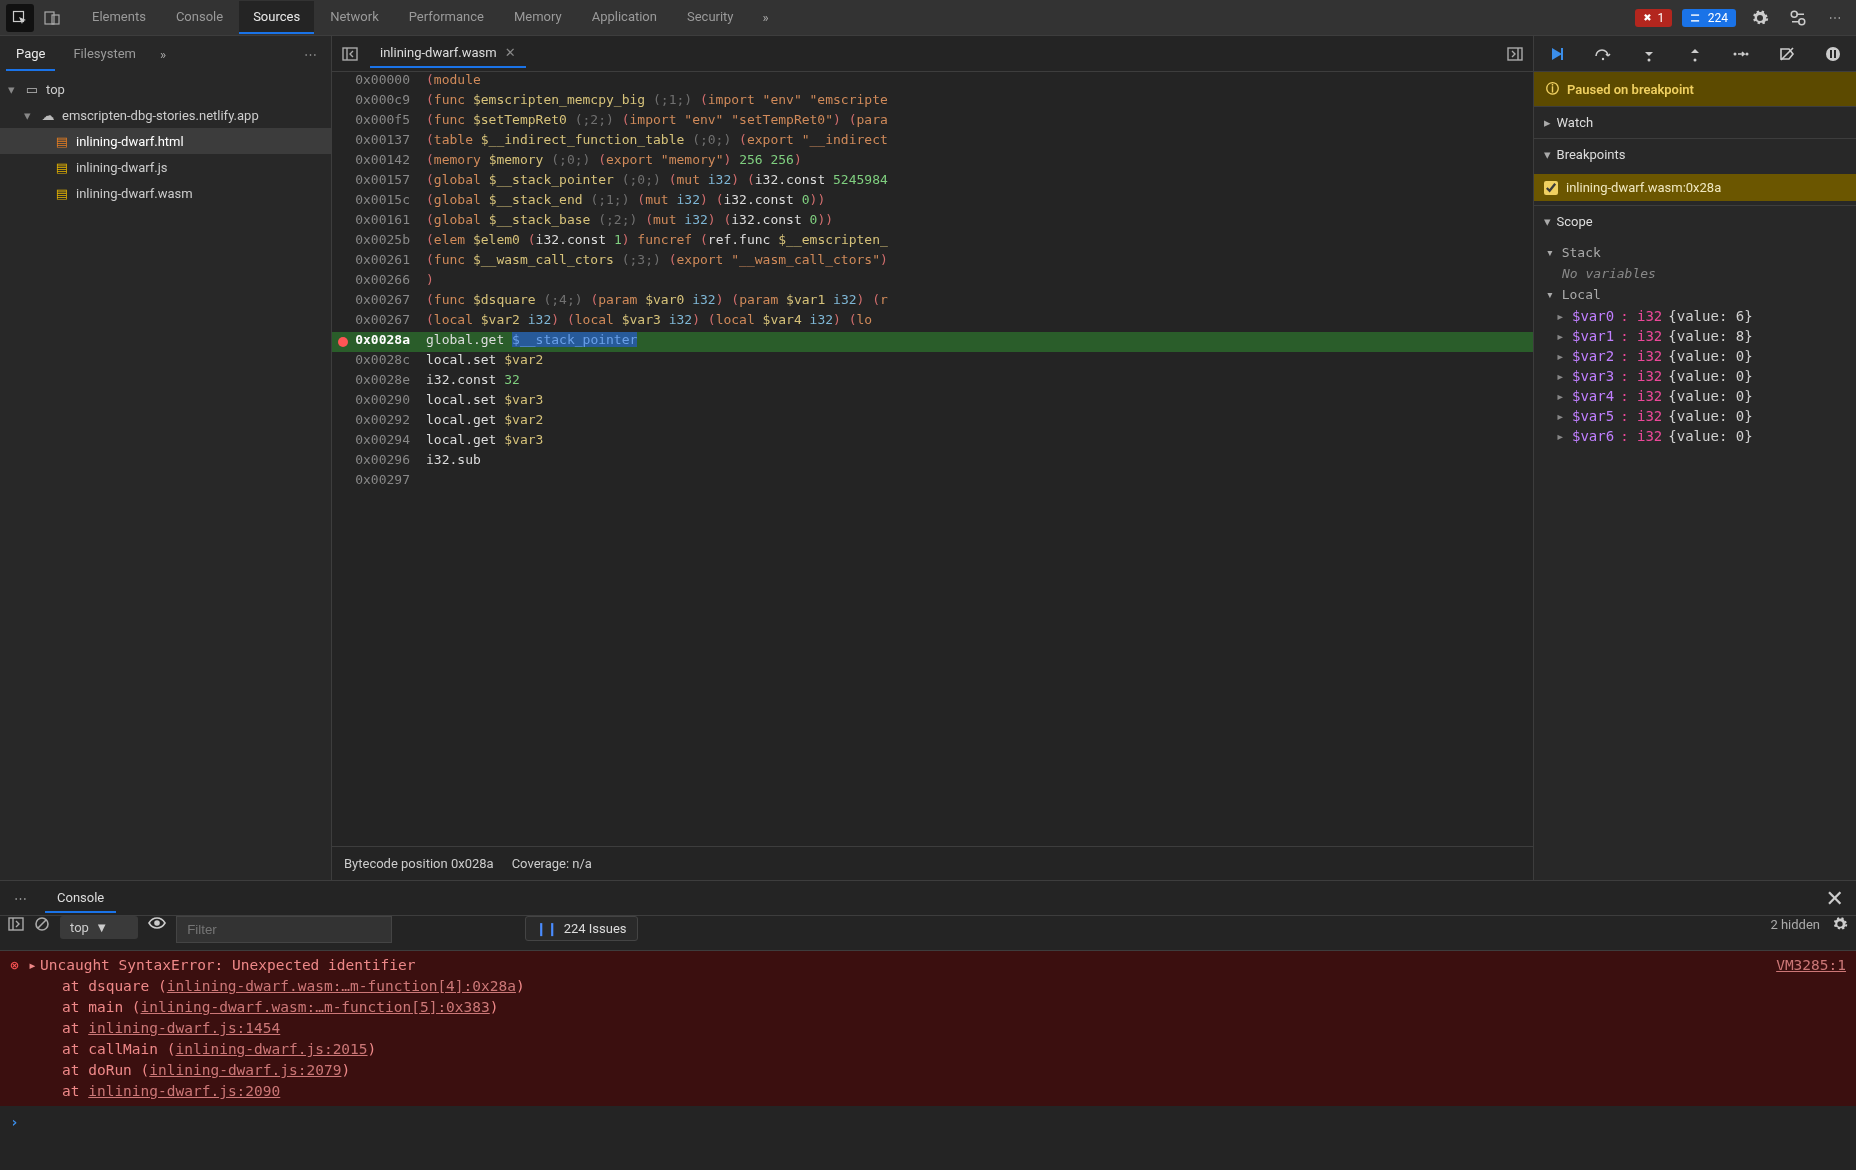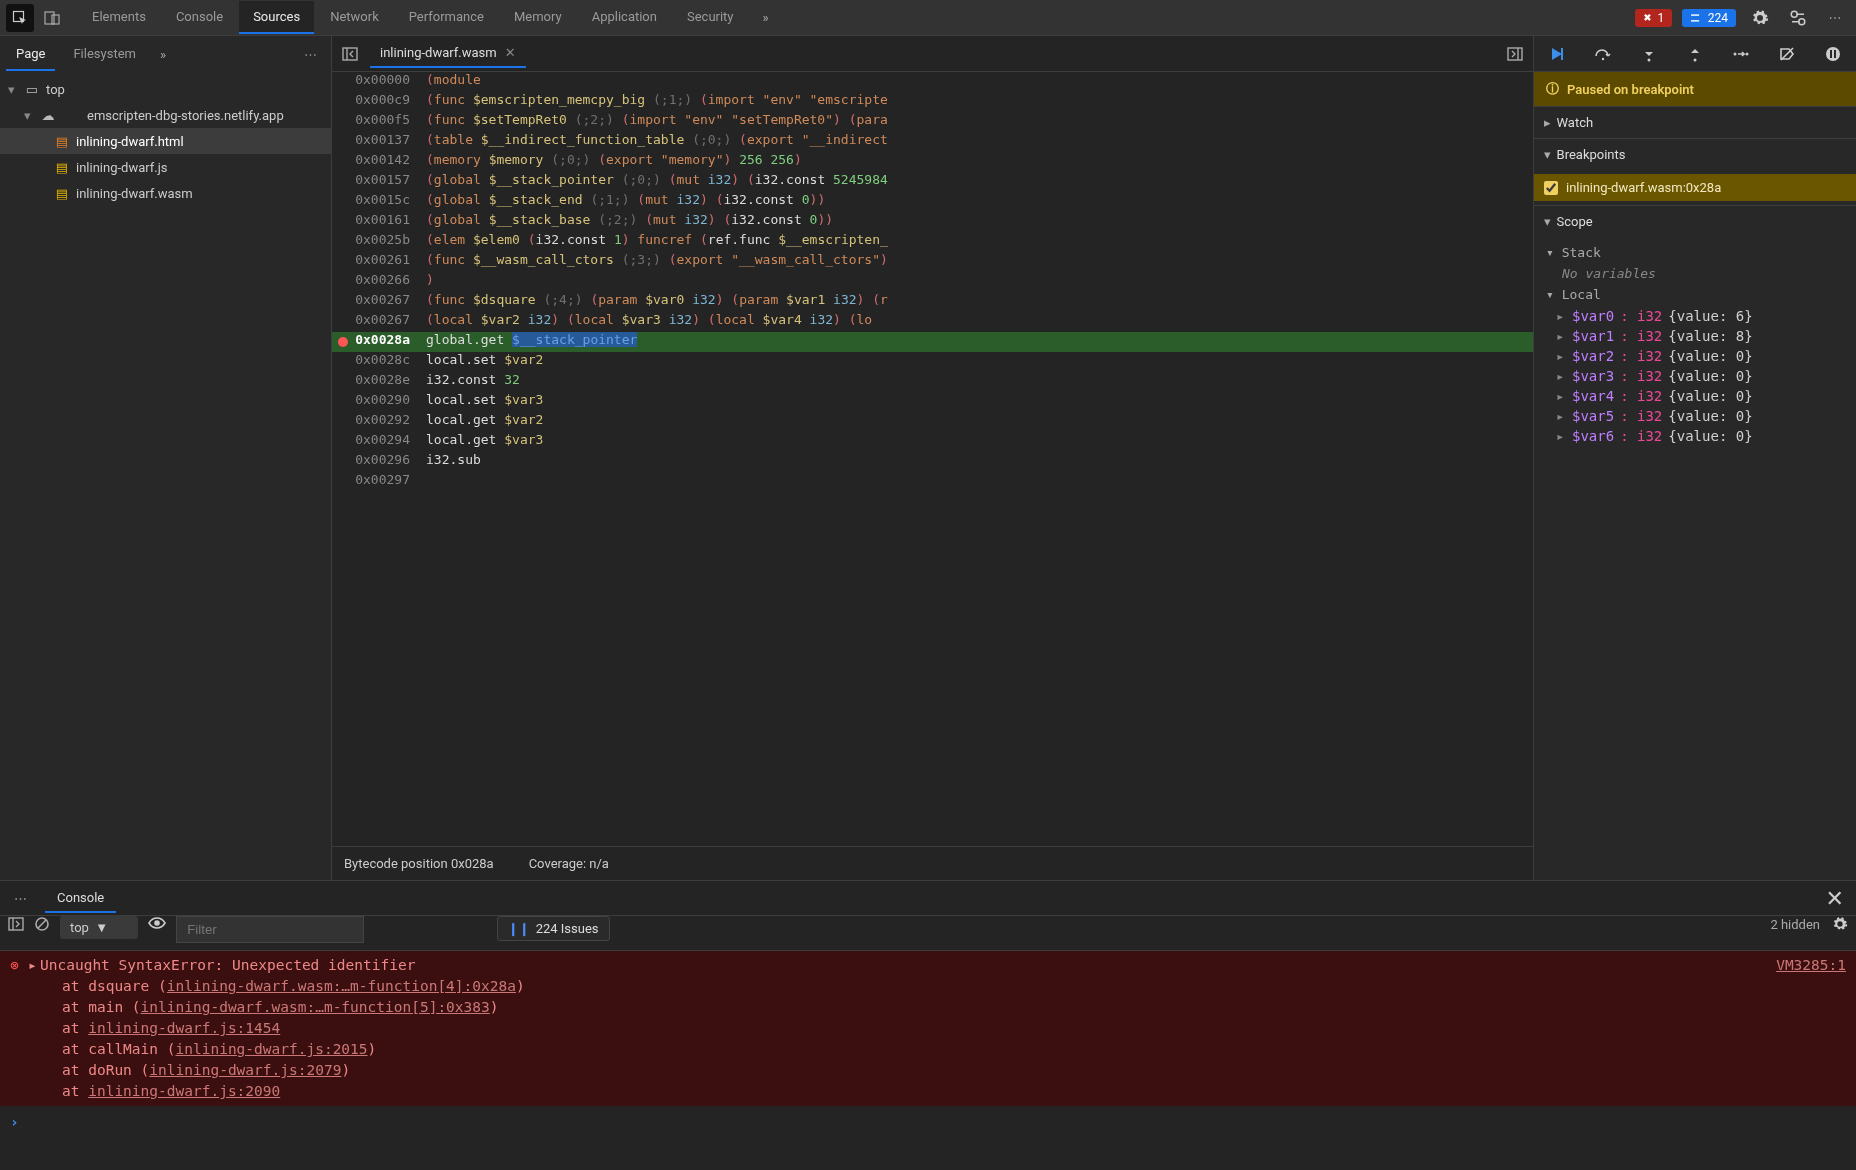--- a/index.html
+++ b/index.html
@@ -91,21 +91,21 @@
   .p-red    { color:#d16d6d; }   
   .p-key    { color:#d08a5a; }   
   .p-ident  { color:#d6c27a; }   
   .p-num    { color:#7fcf7f; }   
   .p-type   { color:#7fb7d6; }   
   .p-str    { color:#d08a5a; }
   .p-cmt    { color:#707070; }
   .p-blue   { color:#6aa0e8; }
   .p-white  { color:#ddd; }
 
-  .status-strip { height:34px; display:flex; align-items:center; gap:35px; padding:0 12px; border-top:1px solid #3d3d3d; color:#ccc; }
+  .status-strip { height:34px; display:flex; align-items:center; gap:18px; padding:0 12px; border-top:1px solid #3d3d3d; color:#ccc; }
 
   
   .dbg-pane { width: 322px; background:#282828; display:flex; flex-direction:column;}
   .dbg-toolbar { display:flex; justify-content:space-around; align-items:center; height:36px; border-bottom:1px solid #3d3d3d; color:#bbb;}
   .dbg-toolbar .db-ic { width:20px; height:20px; display:flex; align-items:center; justify-content:center;}
   .dbg-toolbar .db-ic.primary { color:#3b8eea; }
   .paused-banner { background:#5c4a00; color:#f0d060; padding:8px 12px; display:flex; gap:8px; align-items:center; font-weight:600;}
   .sect-hdr { display:flex; align-items:center; gap:6px; padding:8px 10px; color:#ddd; border-top:1px solid #3d3d3d; }
   .sect-hdr .caret { color:#aaa; }
   .sect-body { padding:4px 0; }
@@ -120,21 +120,21 @@
   .var-row .vv { color:#d0d0d0; }
 
   
   .drawer { height: 290px; border-top:1px solid #3d3d3d; display:flex; flex-direction:column; background:#242424;}
   .drawer-tabs { display:flex; align-items:center; height:34px; padding:0 8px; gap:10px;}
   .drawer-tabs .dmore { color:#aaa; padding:0 6px; letter-spacing:2px;}
   .drawer-tab { padding:6px 12px; color:#ddd; border-bottom:2px solid #1a73e8;}
   .drawer-tabs .closeX { margin-left:auto; font-size:22px; color:#ccc; padding:0 4px;}
   .drawer-toolbar { display:flex; align-items:flex-start; gap:10px; height:36px; padding:0 8px; border-top:1px solid #3d3d3d; border-bottom:1px solid #3d3d3d;}
   .ctx-select { background:#3a3a3a; color:#ccc; padding:4px 30px 4px 10px; border:none; border-radius:3px; position:relative;}
-  .filter-in { background:#333; color:#ccc; padding:5px 10px; border:1px solid #444; width:188px;}
+  .filter-in { background:#333; color:#ccc; padding:5px 10px; border:1px solid #444; width:216px;}
   .level-dd { color:#ccc; padding:4px 8px; display:flex; align-items:center; gap:6px;margin-top:38px;}
   .issues-pill { background:#2a2a2a; padding:4px 10px; color:#ddd; display:flex; align-items:center; gap:6px; border:1px solid #444; border-radius:3px;}
   .drawer-right { margin-left:auto; display:flex; align-items:center; gap:12px; color:#aaa;}
   .console-body { flex:1; overflow:auto; font-size:14.5px; line-height:21px; }
   .err-block { background:#3b0f0f; color:#e88; padding:4px 10px;}
   .err-block a { color:#c77; text-decoration:underline; }
   .err-line1 { display:flex; }
   .err-line1 .eicon { width:18px; color:#f55;}
   .err-line1 .ecaret{ width:12px; color:#e88;}
   .err-line1 .src   { margin-left:auto; }
@@ -201,21 +201,21 @@
     </div>
     <div class="tree">
       <div class="tree-row" style="--indent:8px">
         <span class="caret">▾</span>
         <span class="ficon ic-frame">▭</span>
         <span>top</span>
       </div>
       <div class="tree-row" style="--indent:24px">
         <span class="caret">▾</span>
         <span class="ficon ic-cloud">☁</span>
-        <span style="white-space:nowrap;overflow:hidden;text-overflow:clip;margin-left:25px;">emscripten-dbg-stories.netlify.app</span>
+        <span style="white-space:nowrap;overflow:hidden;text-overflow:clip;">emscripten-dbg-stories.netlify.app</span>
       </div>
       <div id="file-tree">
           <div class="tree-row selected" style="--indent: 54px;">
             <span class="ficon ic-html">▤</span>
             <span>inlining-dwarf.html</span>
           </div>
           <div class="tree-row" style="--indent: 54px;">
             <span class="ficon ic-js">▤</span>
             <span>inlining-dwarf.js</span>
           </div>

